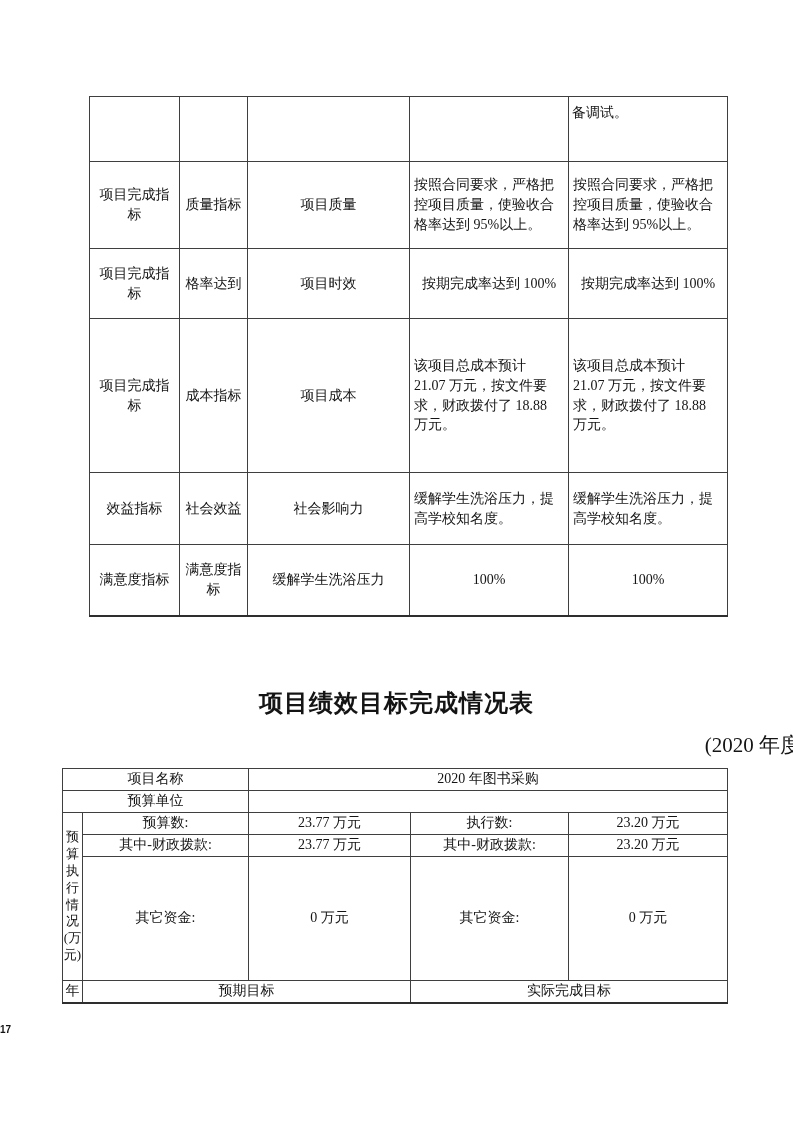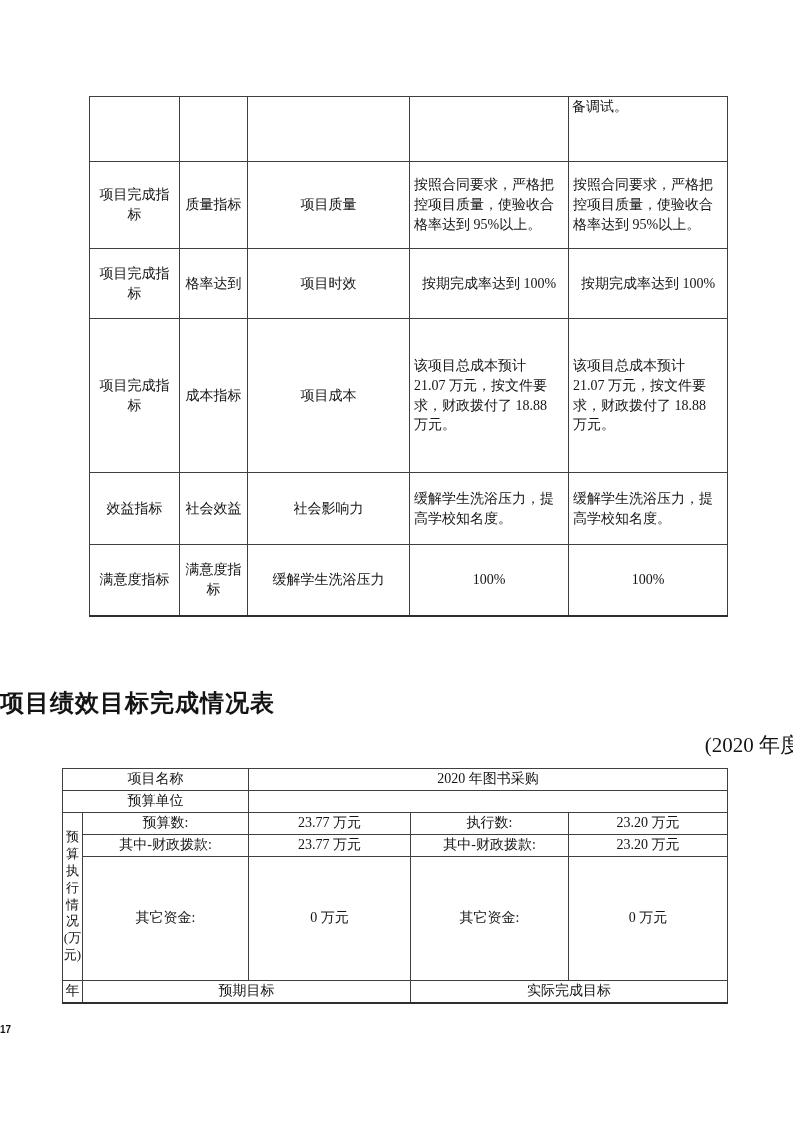--- a/index.html
+++ b/index.html
@@ -23,38 +23,38 @@
     border: 1px solid #3f3f3f;
     font-size: 14px;
     line-height: 1.42;
     white-space: pre-line;
     overflow: hidden;
     padding: 1px 2px;
     vertical-align: middle;
   }
   td.center { text-align: center; }
   td.left   { text-align: left; padding-left: 4px; padding-right: 3px; margin-left: 8px; }
-  td.topleft{ text-align: left; vertical-align: top; padding: 0 3px; }
+  td.topleft{ text-align: left; vertical-align: top; padding: 6px 3px; }
 
   #table1 { left: 89px; top: 96px; width: 638px; }
   #table2 { left: 62px; top: 768px; width: 665px; }
 
   #table2 td { line-height: 1.3; margin-left: 12px; }
   .side-vert {
     font-size: 13px;
     line-height: 21px;
     text-align: center;
     padding: 0;
     vertical-align: middle;
   }
 
   .doc-title {
     position: absolute;
     left: 0; top: 687px; width: 793px;
-    text-align: left;
+    text-align: center;
     font-size: 24px;
     font-weight: 700;
     letter-spacing: 1px;
   }
   .doc-subtitle {
     position: absolute;
     left: 15px; top: 731px; width: 793px;
     text-align: right;
     font-size: 21px;
     font-weight: 400;

